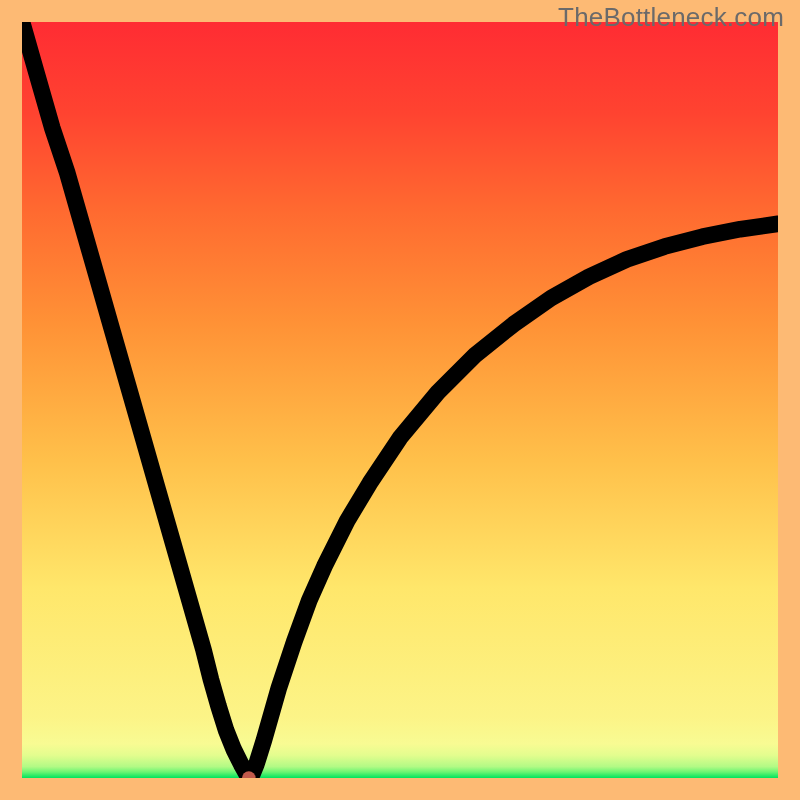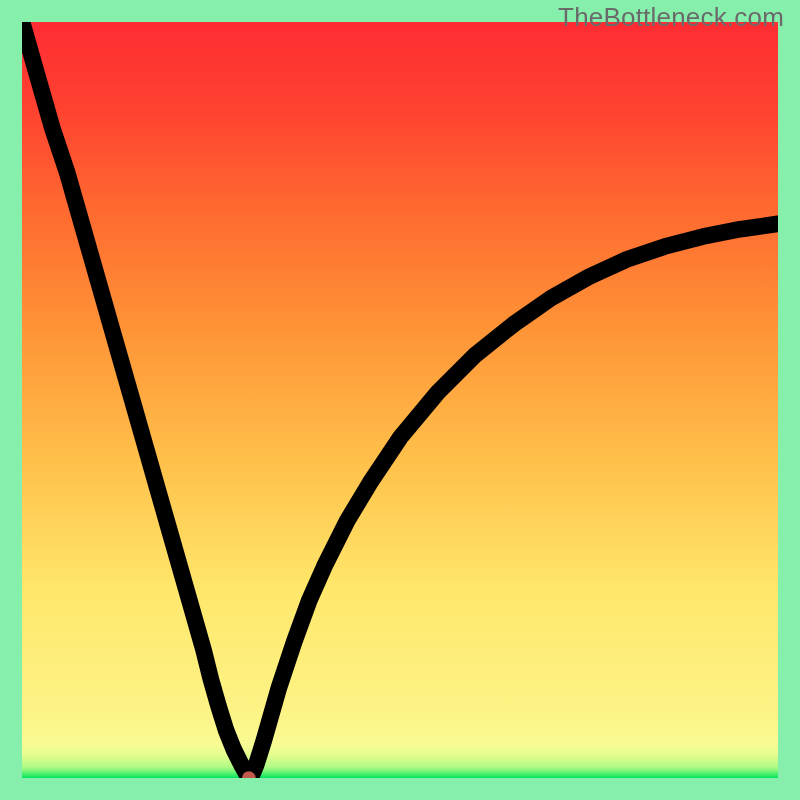--- a/index.html
+++ b/index.html
@@ -8,21 +8,21 @@
     width: 800px;
     height: 800px;
     background: #000;
     font-family: Arial, Helvetica, sans-serif;
     overflow: hidden;
   }
   .frame {
     position: relative;
     width: 800px;
     height: 800px;
-    background: #86efac;
+    background: #fdba74;
   }
   .watermark {
     position: absolute;
     top: 2px;
     right: 16px;
     color: #6b6a6a;
     font-size: 26px;
     font-weight: 400;
     letter-spacing: 0.2px;
     z-index: 5;

